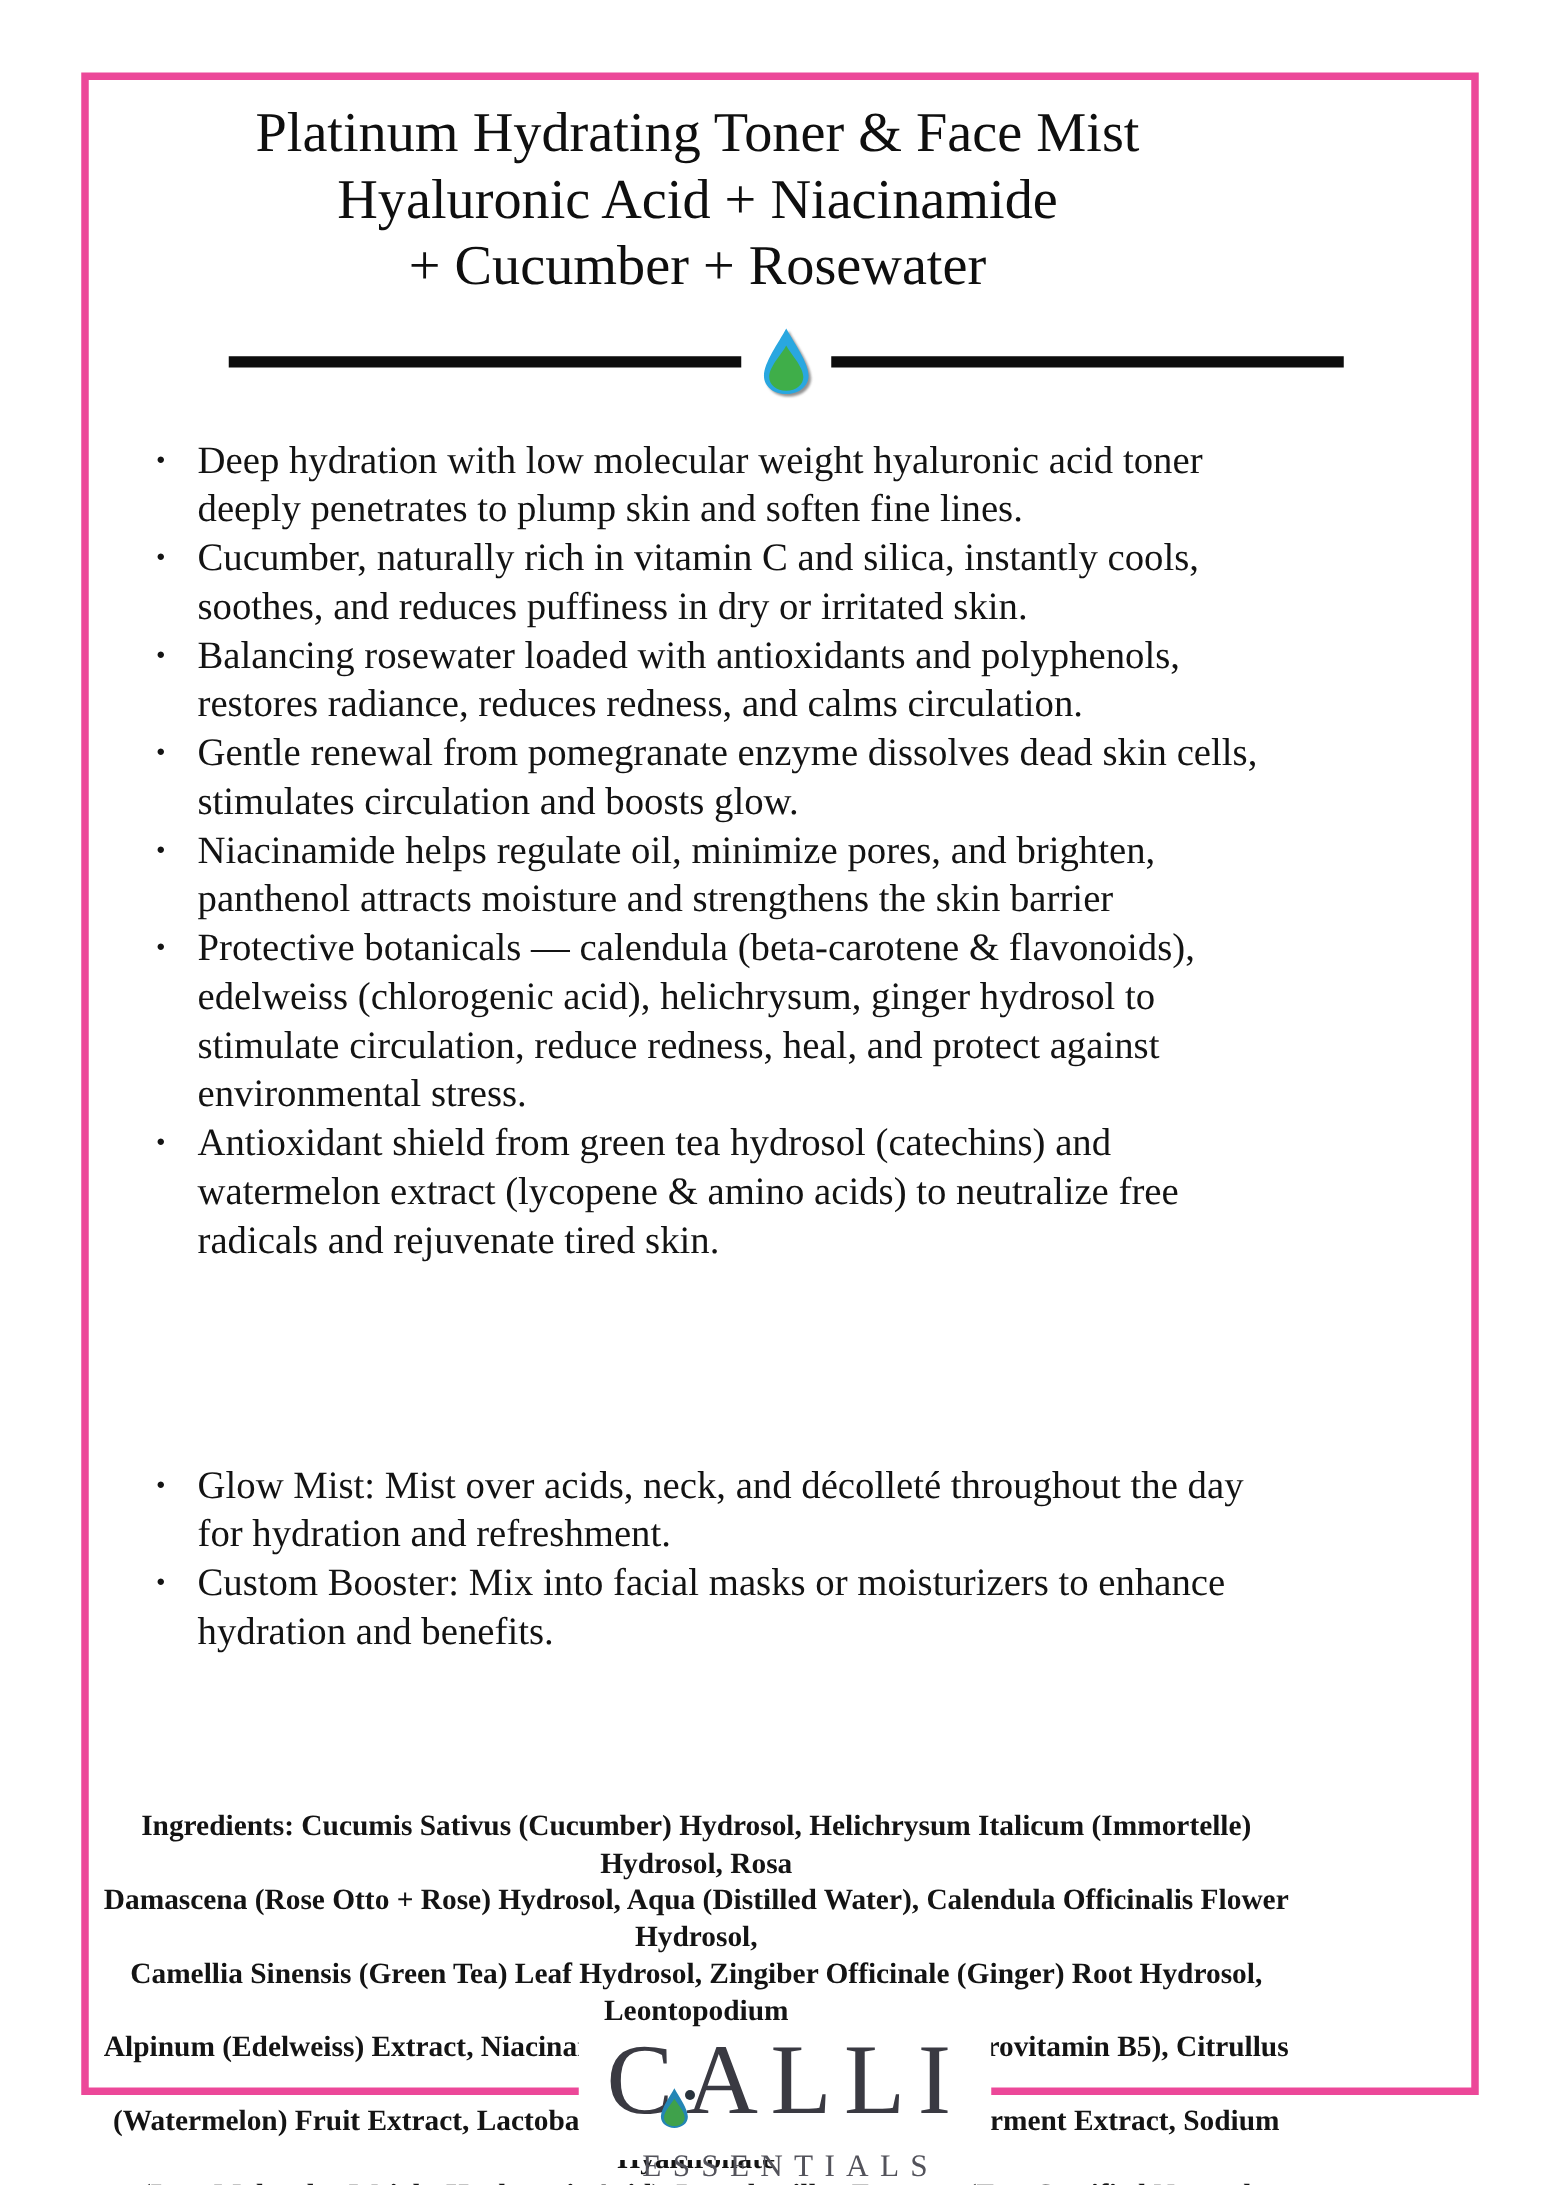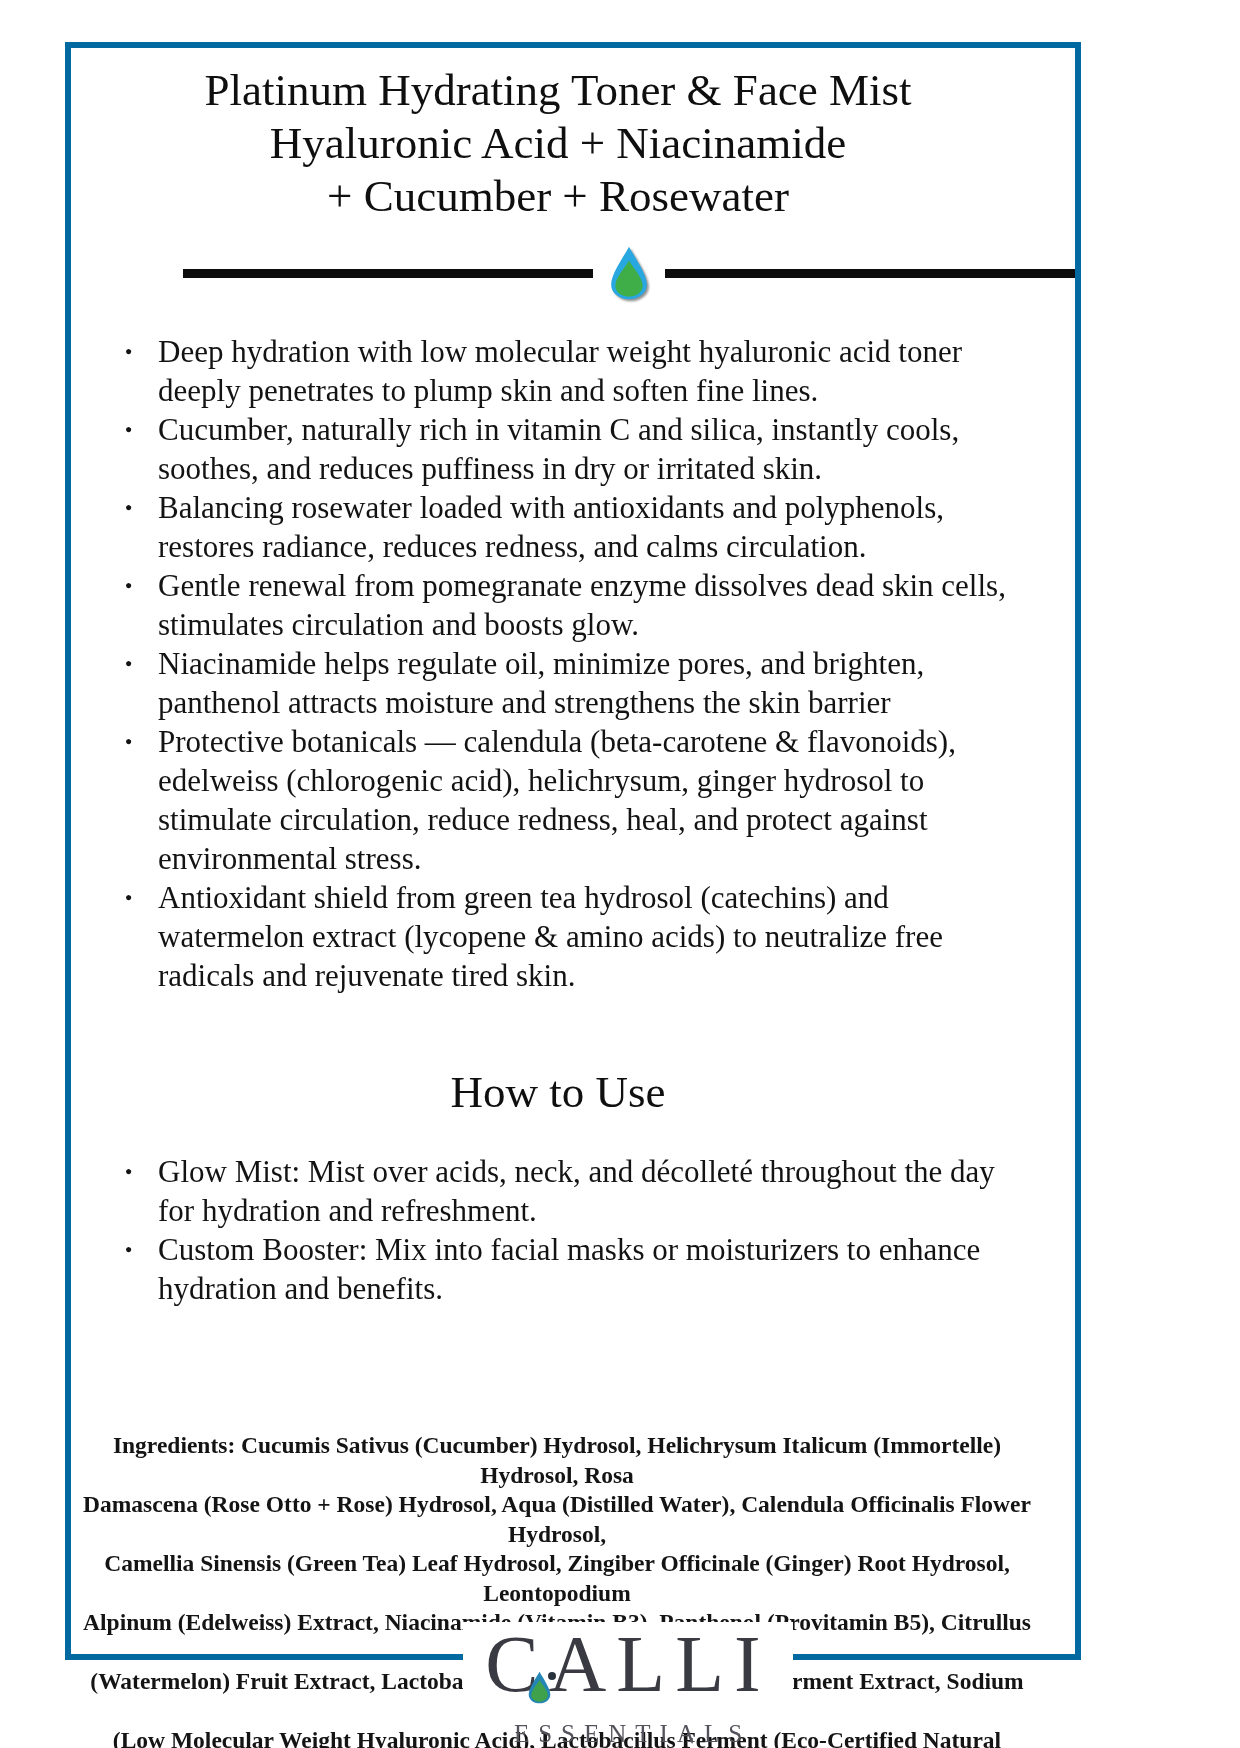--- a/index.html
+++ b/index.html
@@ -1,22 +1,22 @@
 <!DOCTYPE html>
 <html><head>
 <meta charset="utf-8">
 <style>
   html,body{margin:0;padding:0;}
   body{
     width:1240px;height:1748px;background:#ffffff;position:relative;
     font-family:"Liberation Serif", serif;color:#121212;overflow:hidden;
   }
   .frame{
-    position:absolute;left:65px;top:42px;width:1016px;height:1618px;
-    border:6px solid #0369a1;box-sizing:border-box;
+    position:absolute;left:65px;top:58px;width:1118px;height:1618px;
+    border:6px solid #ec4899;box-sizing:border-box;
   }
   .title{
     position:absolute;top:16px;left:24px;width:926px;
     text-align:center;font-size:45px;line-height:53px;font-weight:500;
     white-space:pre-line;color:#0f0f0f;
   }
   .divider{
     position:absolute;top:196px;left:112px;width:892px;height:58px;
     display:flex;align-items:center;
   }
@@ -89,21 +89,20 @@
 panthenol attracts moisture and strengthens the skin barrier</li>
     <li>Protective botanicals — calendula (beta-carotene &amp; flavonoids),
 edelweiss (chlorogenic acid), helichrysum, ginger hydrosol to
 stimulate circulation, reduce redness, heal, and protect against
 environmental stress.</li>
     <li>Antioxidant shield from green tea hydrosol (catechins) and
 watermelon extract (lycopene &amp; amino acids) to neutralize free
 radicals and rejuvenate tired skin.</li>
   </ul>
 
-  <div class="howto-heading">How to Use</div>
 
   <ul class="blist howto">
     <li>Glow Mist: Mist over acids, neck, and décolleté throughout the day
 for hydration and refreshment.</li>
     <li>Custom Booster: Mix into facial masks or moisturizers to enhance
 hydration and benefits.</li>
   </ul>
 
   <div class="ingredients">Ingredients: Cucumis Sativus (Cucumber) Hydrosol, Helichrysum Italicum (Immortelle) Hydrosol, Rosa
 Damascena (Rose Otto + Rose) Hydrosol, Aqua (Distilled Water), Calendula Officinalis Flower Hydrosol,

